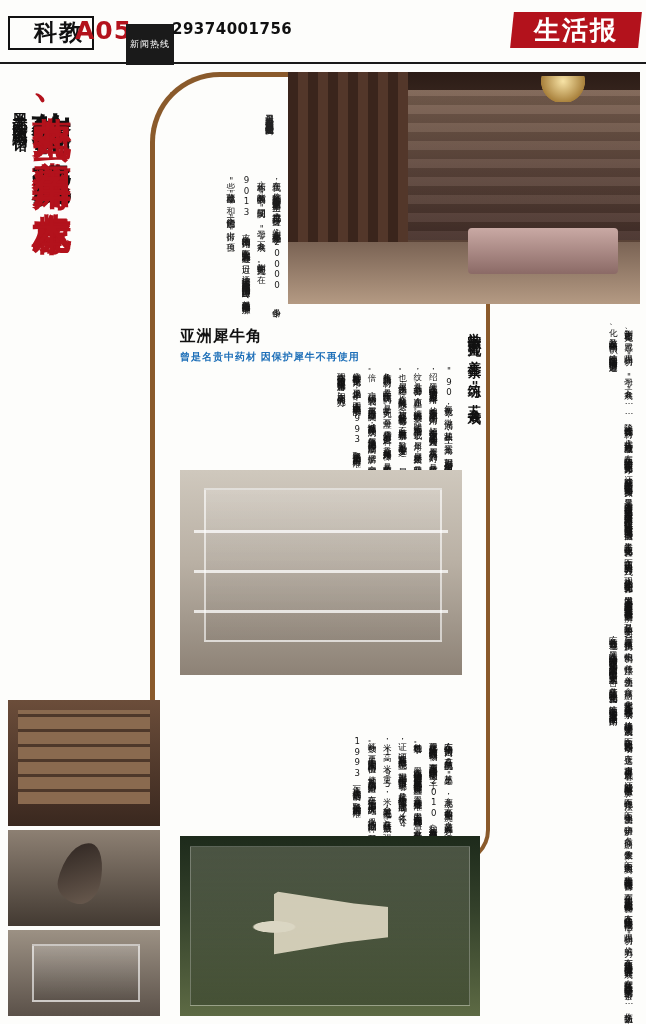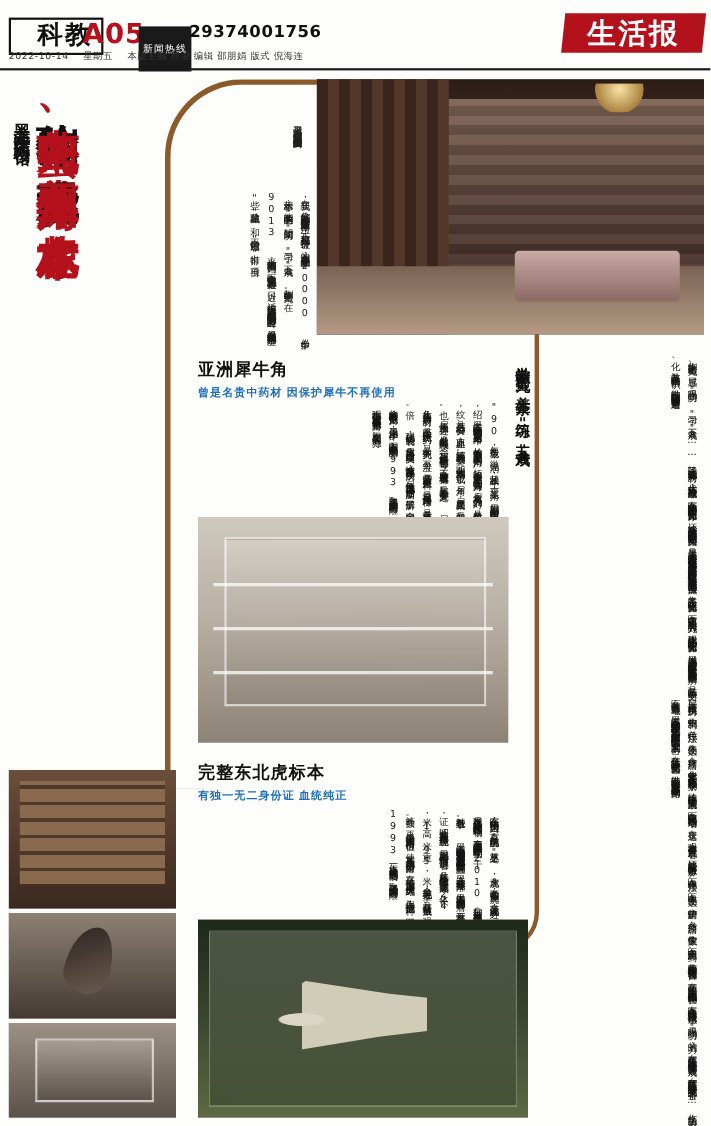--- a/index.html
+++ b/index.html
@@ -233,25 +233,20 @@
 <div class="page">
 
   <div class="masthead">
     <div class="kj-box">科教</div>
     <div class="sec-code">A05</div>
     <div class="hot-tag">新闻热线</div>
     <div class="hot-num">29374001756</div>
     <div class="logo">
         <span>生活报</span>
       </div>
-    <div class="dateline">
-      <span class="d">2022-10-14</span>
-      <span class="d">星期五</span>
-      <span>本版主编 孙望   编辑 邵朋娟   版式 倪海连</span>
-    </div>
   </div>
 
   <div class="swoosh"></div>
   <div class="swoosh2"></div>
 
   <div class="vtitle-small">黑龙江中医药博物馆</div>
   <div class="vtitle-main"><span>体验制作</span><span class="red">中药蜜丸、养生茶</span><span>能观赏</span><span class="red">亚洲犀牛角、东北虎标本</span></div>
 
   <div class="byline">见习记者 崔凯歌 生活报记者 日聪艳
 图片由黑龙江中医药大学提供</div>
@@ -274,24 +269,20 @@
 现代研究表明，犀角可治疗乙型脑炎，减疗性脑炎等疾病，犀角地黄汤还可治疗新病。据了解，全国犀牛的种群数快不多见角，为了保护犀牛，国家中医药管理局的于1993年取消了犀角的药用标准，现在临床中可以用水牛角来代替犀角，用在需要的地方。</div>
 
   <div class="photo ph-mid">
     <div class="bg"></div>
     <div class="glass"></div>
     <div class="shelf" style="top:60px"></div>
     <div class="shelf" style="top:100px"></div>
     <div class="shelf" style="top:140px"></div>
   </div>
 
-  <div class="sechead h-tiger">
-    <span>完整东北虎标本</span>
-    <span class="sub">有独一无二身份证 血统纯正</span>
-  </div>
   <div class="vcol c-tiger">在中医药博物馆内，有一只血统纯的正"丛林之王"，东北虎，学名西伯利亚虎，是虎的亚种之一，是现存体量最大的肉食性猫科动物。东北虎是国家一级保护野生动物，于2010年被列入《世界自然保护联盟濒危物种红色名录》。
 黑龙江中医药博物馆展出的这具东北虎标本标本是经国家林业局、黑龙江省林业厅批准，由黑龙江东北虎林园管理后，它具有独一无二的身份证，证明它具有他的血统纯正。刘思玛老师告诉生活报记者，此具标本为成年雄性东北虎成体，体长24米，高1米，重95米，全身毛毛短无章，具有猛兽威猛、强壮雄壮等动数。正是由于虎骨的药用价值，使其长期成为猎猎对象，在恶猎度上加剧虎虎虎灭绝，为保护濒危物种，我国于1993年废止一切虎骨贸易活动，取消了虎骨的药用标准。</div>
 
   <div class="vhead-right">学做中药蜜丸、养生茶 练习"五禽戏"</div>
   <div class="vcol c-right1">制作大山楂丸、感冒"愚喝问切"、学习"五禽戏"……除了能感觉珍奇药材、古代药方等馆藏珍品，在中医药博物馆的中医药文化体验厅，还能够亲身感受体验中医药文化的博大精深，是黑龙江省内首个中医药类文化体验厅是国家双六汉语国际推广中医药文化体验与体验基地黑龙江的重点项目，集合了中医药文化体验、中医药药历史史料与的方式，实现立体化的中医药文化体验，城为黑龙江省全省人黑双解中医药文化教育与推的的重要场所，是弘扬中医药文化、普及中医药科学同识、推动中医药国际传播的重要通道。</div>
   <div class="vcol c-right2">展厅设有模拟药房、中药炮制、特色疗法、养生功法、食疗药膳、中华文化等多个文化体验和教学场景，接待中小学研学实践活动、中医药文化研校园等活动。在这里，参观者不仅可以观看，还能够聚参与中医脉诊、中医特色疗法、中医养生功法、中药炉罐、名疗药膳、养生家饮、中医药志服药、中药香囊制作等特色体验项目。在中药的房来一块大山楂丸的制作体验；在中医特色疗法体验区感悟"愚喝问切"的魅力；在养生功法区来一段强身健体的五禽戏；在茶艺体验区品一杯静藏干茶的了香茶……作为弘扬中医药普教育基地，黑龙江中医药博物馆将中医药文化体验厅为大家介绍了解中医的提供了一个更直观的平台，在传承弘扬中医药文化精髓、助推中医药事业发展方面发挥了显物的作用。</div>
 
   <div class="photo ph-bl1">
     <div class="bg"></div>
     <div class="rack"></div>

